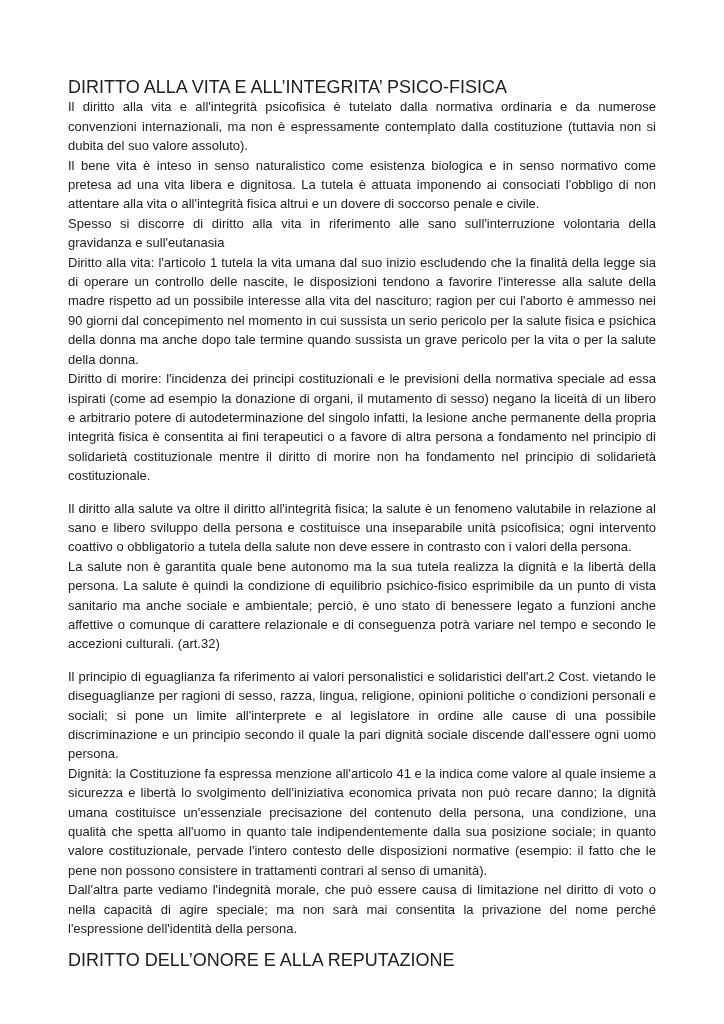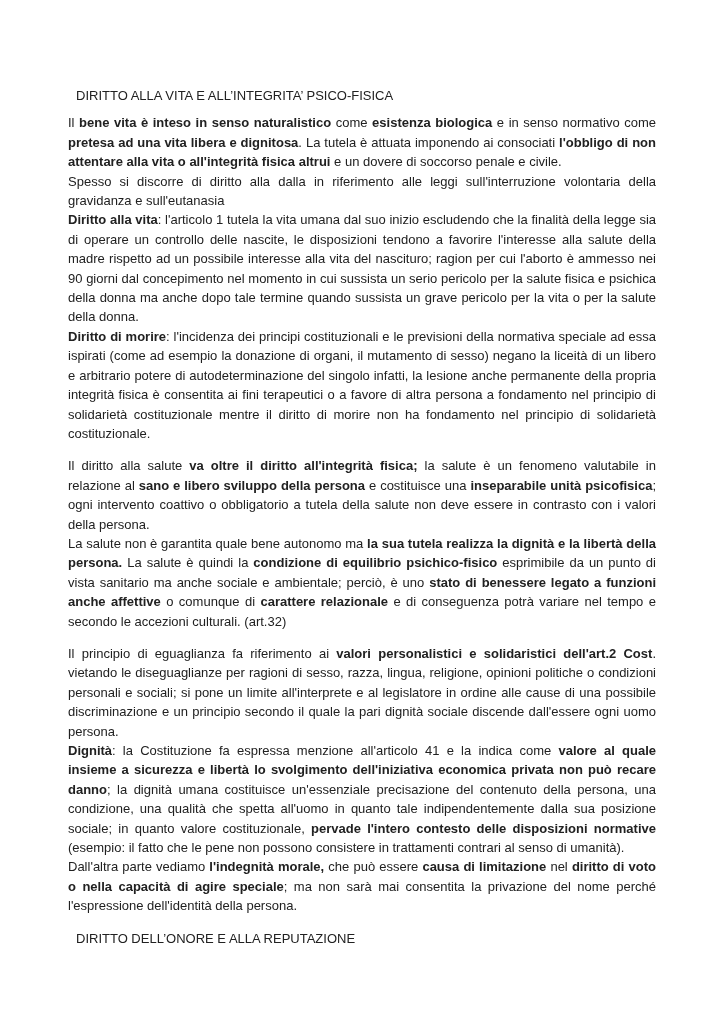--- a/index.html
+++ b/index.html
@@ -20,44 +20,45 @@
     padding: 78px 68px 0 68px;
     font-family: "Liberation Sans", sans-serif;
     font-size: 13px;
     line-height: 19.4px;
     color: #212121;
   }
   .doc-section + .doc-section {
     margin-top: 13px;
   }
   .section-title {
-    margin: 8px;
-    font-size: 13px;
+    margin: 0;
+    font-size: 18px;
     font-weight: 400;
     line-height: 19.4px;
     text-align: left;
   }
   .doc-paragraph {
     margin: 0;
     text-align: justify;
   }
   .run.bold {
-    font-weight: 700;
+    font-weight: 400;
     margin-top: 32px;
   }
 </style>
 </head>
 <body>
 
 <div class="page">
   <div class="content" id="doc-content">
       <section class="doc-section">
         <h2 class="section-title">DIRITTO ALLA VITA E ALL’INTEGRITA’ PSICO-FISICA</h2>
+        <p class="doc-paragraph"><span class="run">Il diritto alla vita e all'integrità psicofisica è tutelato dalla normativa ordinaria e da numerose convenzioni internazionali, ma non è espressamente contemplato dalla costituzione (tuttavia non si dubita del suo valore assoluto).</span></p>
         <p class="doc-paragraph"><span class="run">Il </span><span class="run bold">bene vita è inteso in senso naturalistico</span><span class="run"> come </span><span class="run bold">esistenza biologica</span><span class="run"> e in senso normativo come </span><span class="run bold">pretesa ad una vita libera e dignitosa</span><span class="run">. La tutela è attuata imponendo ai consociati </span><span class="run bold">l'obbligo di non attentare alla vita o all'integrità fisica altrui</span><span class="run"> e un dovere di soccorso penale e civile.</span></p>
-        <p class="doc-paragraph"><span class="run">Spesso si discorre di diritto alla dalla in riferimento alle leggi sull'interruzione volontaria della gravidanza e sull'eutanasia</span></p>
+        <p class="doc-paragraph"><span class="run">Spesso si discorre di diritto alla vita in riferimento alle sano sull'interruzione volontaria della gravidanza e sull'eutanasia</span></p>
         <p class="doc-paragraph"><span class="run bold">Diritto alla vita</span><span class="run">: l'articolo 1 tutela la vita umana dal suo inizio escludendo che la finalità della legge sia di operare un controllo delle nascite, le disposizioni tendono a favorire l'interesse alla salute della madre rispetto ad un possibile interesse alla vita del nascituro; ragion per cui l'aborto è ammesso nei 90 giorni dal concepimento nel momento in cui sussista un serio pericolo per la salute fisica e psichica della donna ma anche dopo tale termine quando sussista un grave pericolo per la vita o per la salute della donna.</span></p>
         <p class="doc-paragraph"><span class="run bold">Diritto di morire</span><span class="run">: l'incidenza dei principi costituzionali e le previsioni della normativa speciale ad essa ispirati (come ad esempio la donazione di organi, il mutamento di sesso) negano la liceità di un libero e arbitrario potere di autodeterminazione del singolo infatti, la lesione anche permanente della propria integrità fisica è consentita ai fini terapeutici o a favore di altra persona a fondamento nel principio di solidarietà costituzionale mentre il diritto di morire non ha fondamento nel principio di solidarietà costituzionale.</span></p>
       </section>
       <section class="doc-section">
         <p class="doc-paragraph"><span class="run">Il diritto alla salute </span><span class="run bold">va oltre il diritto all'integrità fisica;</span><span class="run"> la salute è un fenomeno valutabile in relazione al </span><span class="run bold">sano e libero sviluppo della persona</span><span class="run"> e costituisce una </span><span class="run bold">inseparabile unità psicofisica</span><span class="run">; ogni intervento coattivo o obbligatorio a tutela della salute non deve essere in contrasto con i valori della persona.</span></p>
         <p class="doc-paragraph"><span class="run">La salute non è garantita quale bene autonomo ma </span><span class="run bold">la sua tutela realizza la dignità e la libertà della persona.</span><span class="run"> La salute è quindi la </span><span class="run bold">condizione di equilibrio psichico-fisico</span><span class="run"> esprimibile da un punto di vista sanitario ma anche sociale e ambientale; perciò, è uno </span><span class="run bold">stato di benessere legato a funzioni anche affettive</span><span class="run"> o comunque di </span><span class="run bold">carattere relazionale</span><span class="run"> e di conseguenza potrà variare nel tempo e secondo le accezioni culturali. (art.32)</span></p>
       </section>
       <section class="doc-section">
         <p class="doc-paragraph"><span class="run">Il principio di eguaglianza fa riferimento ai </span><span class="run bold">valori personalistici e solidaristici dell'art.2 Cost</span><span class="run">. vietando le diseguaglianze per ragioni di sesso, razza, lingua, religione, opinioni politiche o condizioni personali e sociali; si pone un limite all'interprete e al legislatore in ordine alle cause di una possibile discriminazione e un principio secondo il quale la pari dignità sociale discende dall'essere ogni uomo persona.</span></p>
         <p class="doc-paragraph"><span class="run bold">Dignità</span><span class="run">: la Costituzione fa espressa menzione all'articolo 41 e la indica come </span><span class="run bold">valore al quale insieme a sicurezza e libertà lo svolgimento dell'iniziativa economica privata non può recare danno</span><span class="run">; la dignità umana costituisce un'essenziale precisazione del contenuto della persona, una condizione, una qualità che spetta all'uomo in quanto tale indipendentemente dalla sua posizione sociale; in quanto valore costituzionale, </span><span class="run bold">pervade l'intero contesto delle disposizioni normative</span><span class="run"> (esempio: il fatto che le pene non possono consistere in trattamenti contrari al senso di umanità).</span></p>

